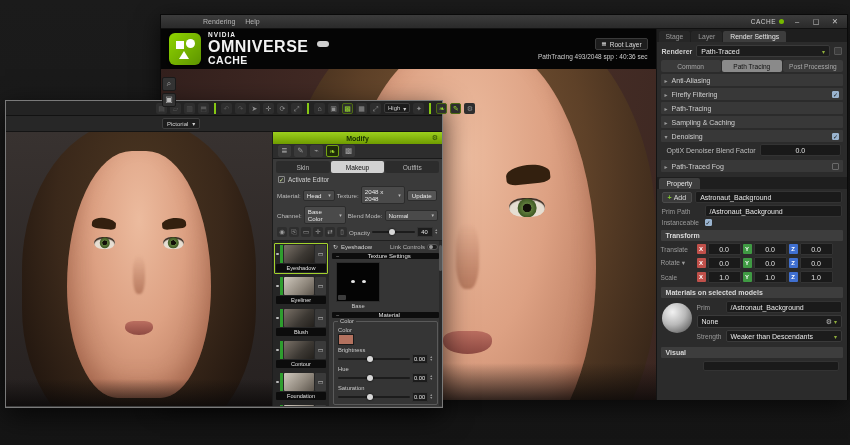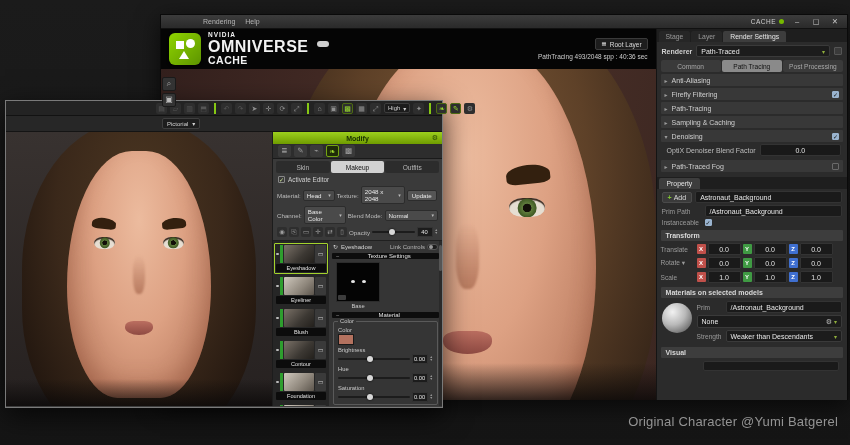--- a/index.html
+++ b/index.html
@@ -624,14 +624,13 @@
 
             <div class="det-scroll">
                 <i></i>
               </div>
           </div>
         </div>
       </div>
     </div>
   </div>
 
-  <div class="caption">Original Character @Yumi Batgerel</div>
 </div>
 
 </body></html>

